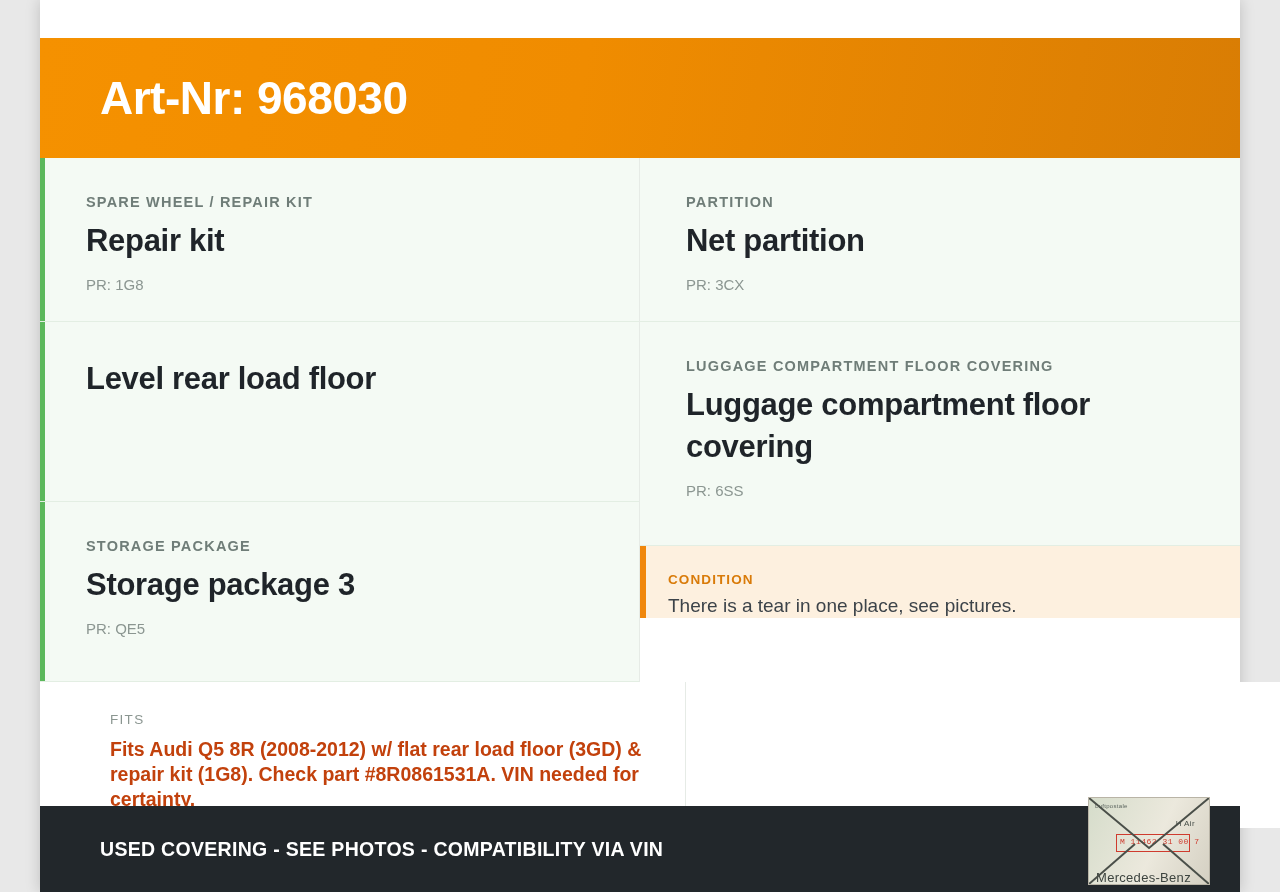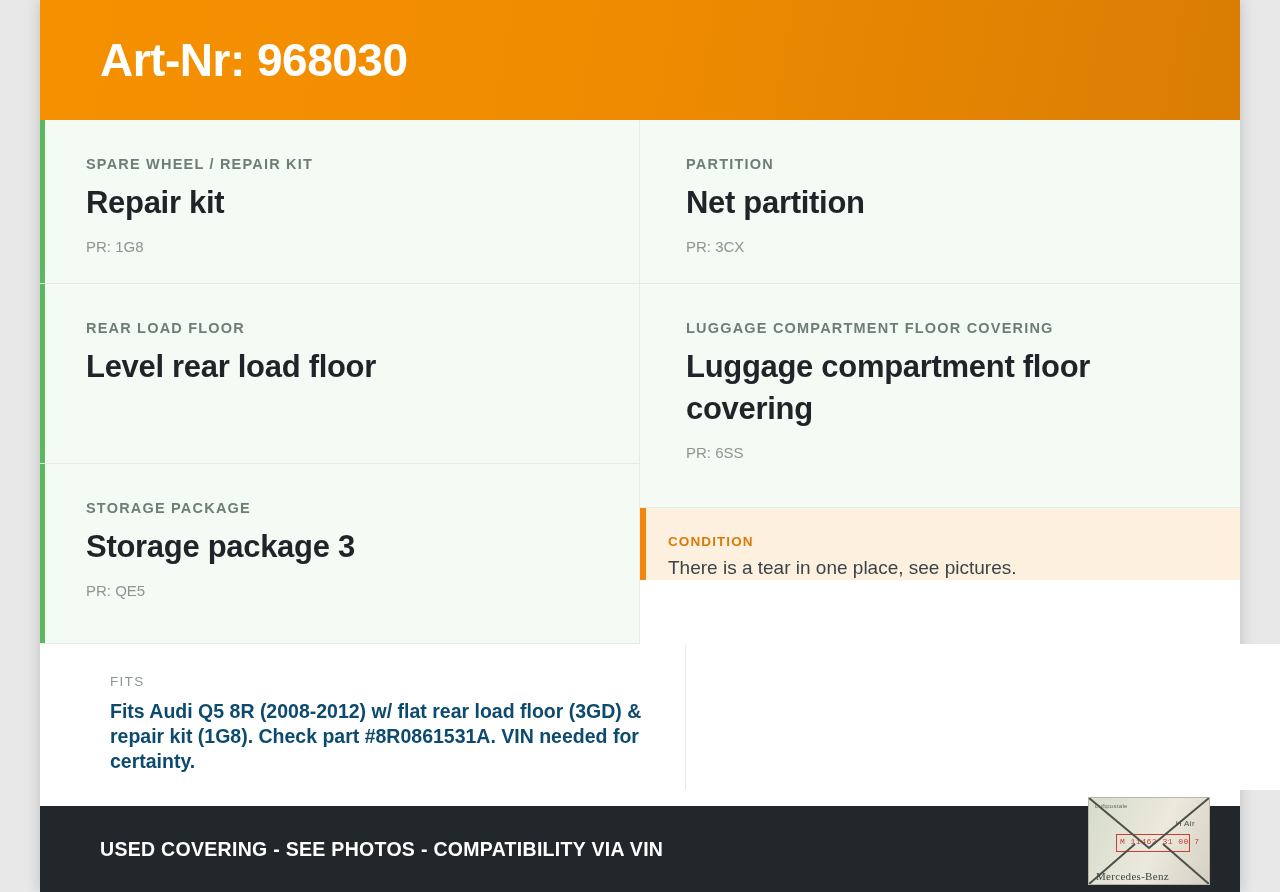--- a/index.html
+++ b/index.html
@@ -26,20 +26,21 @@
   }
 
   
   .header {
     height: 120px;
     background: linear-gradient(100deg, #f59100 0%, #f08c00 45%, #d97d04 100%);
     display: flex;
     align-items: center;
     padding: 0 0 0 60px;
     box-sizing: border-box;
+    margin-top: 38px;
   }
   .header-title {
     color: #ffffff;
     font-size: 46px;
     font-weight: bold;
     letter-spacing: -0.5px;
     line-height: 1;
   }
 
   
@@ -142,21 +143,21 @@
     font-size: 13.5px;
     font-weight: normal;
     letter-spacing: 1.3px;
     text-transform: uppercase;
     color: #8b9691;
     margin: 0 0 10px 0;
   }
   .fits-text {
     font-size: 19.5px;
     font-weight: bold;
-    color: #0c4a6e;
+    color: #c2410c;
     line-height: 1.27;
     margin: 0;
   }
   .fits-filler {
     flex: 1;
     background: #ffffff;
   }
 
   
   .footer {
@@ -226,24 +227,23 @@
     right: 14px;
     top: 21px;
     font-size: 8px;
     color: #474f49;
     letter-spacing: 0.4px;
   }
   .stamp-txt-bl {
     position: absolute;
     left: 7px;
     top: 72px;
-    font-size: 11px;
+    font-size: 13px;
     color: #3d443f;
     letter-spacing: 0.3px;
-    font-family: Liberation Serif, serif;
   }
   .envelope-lines {
     position: absolute;
     inset: 0;
   }
   .envelope-lines svg { display: block; }
 </style>
 </head>
 <body>
 
@@ -258,21 +258,20 @@
 
       <div class="col col-left">
 
         <div class="card h1">
           <div class="card-label">SPARE WHEEL / REPAIR KIT</div>
           <div class="card-value">Repair kit</div>
           <div class="card-pr">PR: 1G8</div>
         </div>
 
         <div class="card h2">
-          <div class="card-label">REAR LOAD FLOOR</div>
           <div class="card-value">Level rear load floor</div>
         </div>
 
         <div class="card h3">
           <div class="card-label">STORAGE PACKAGE</div>
           <div class="card-value">Storage package 3</div>
           <div class="card-pr">PR: QE5</div>
         </div>
 
       </div>

